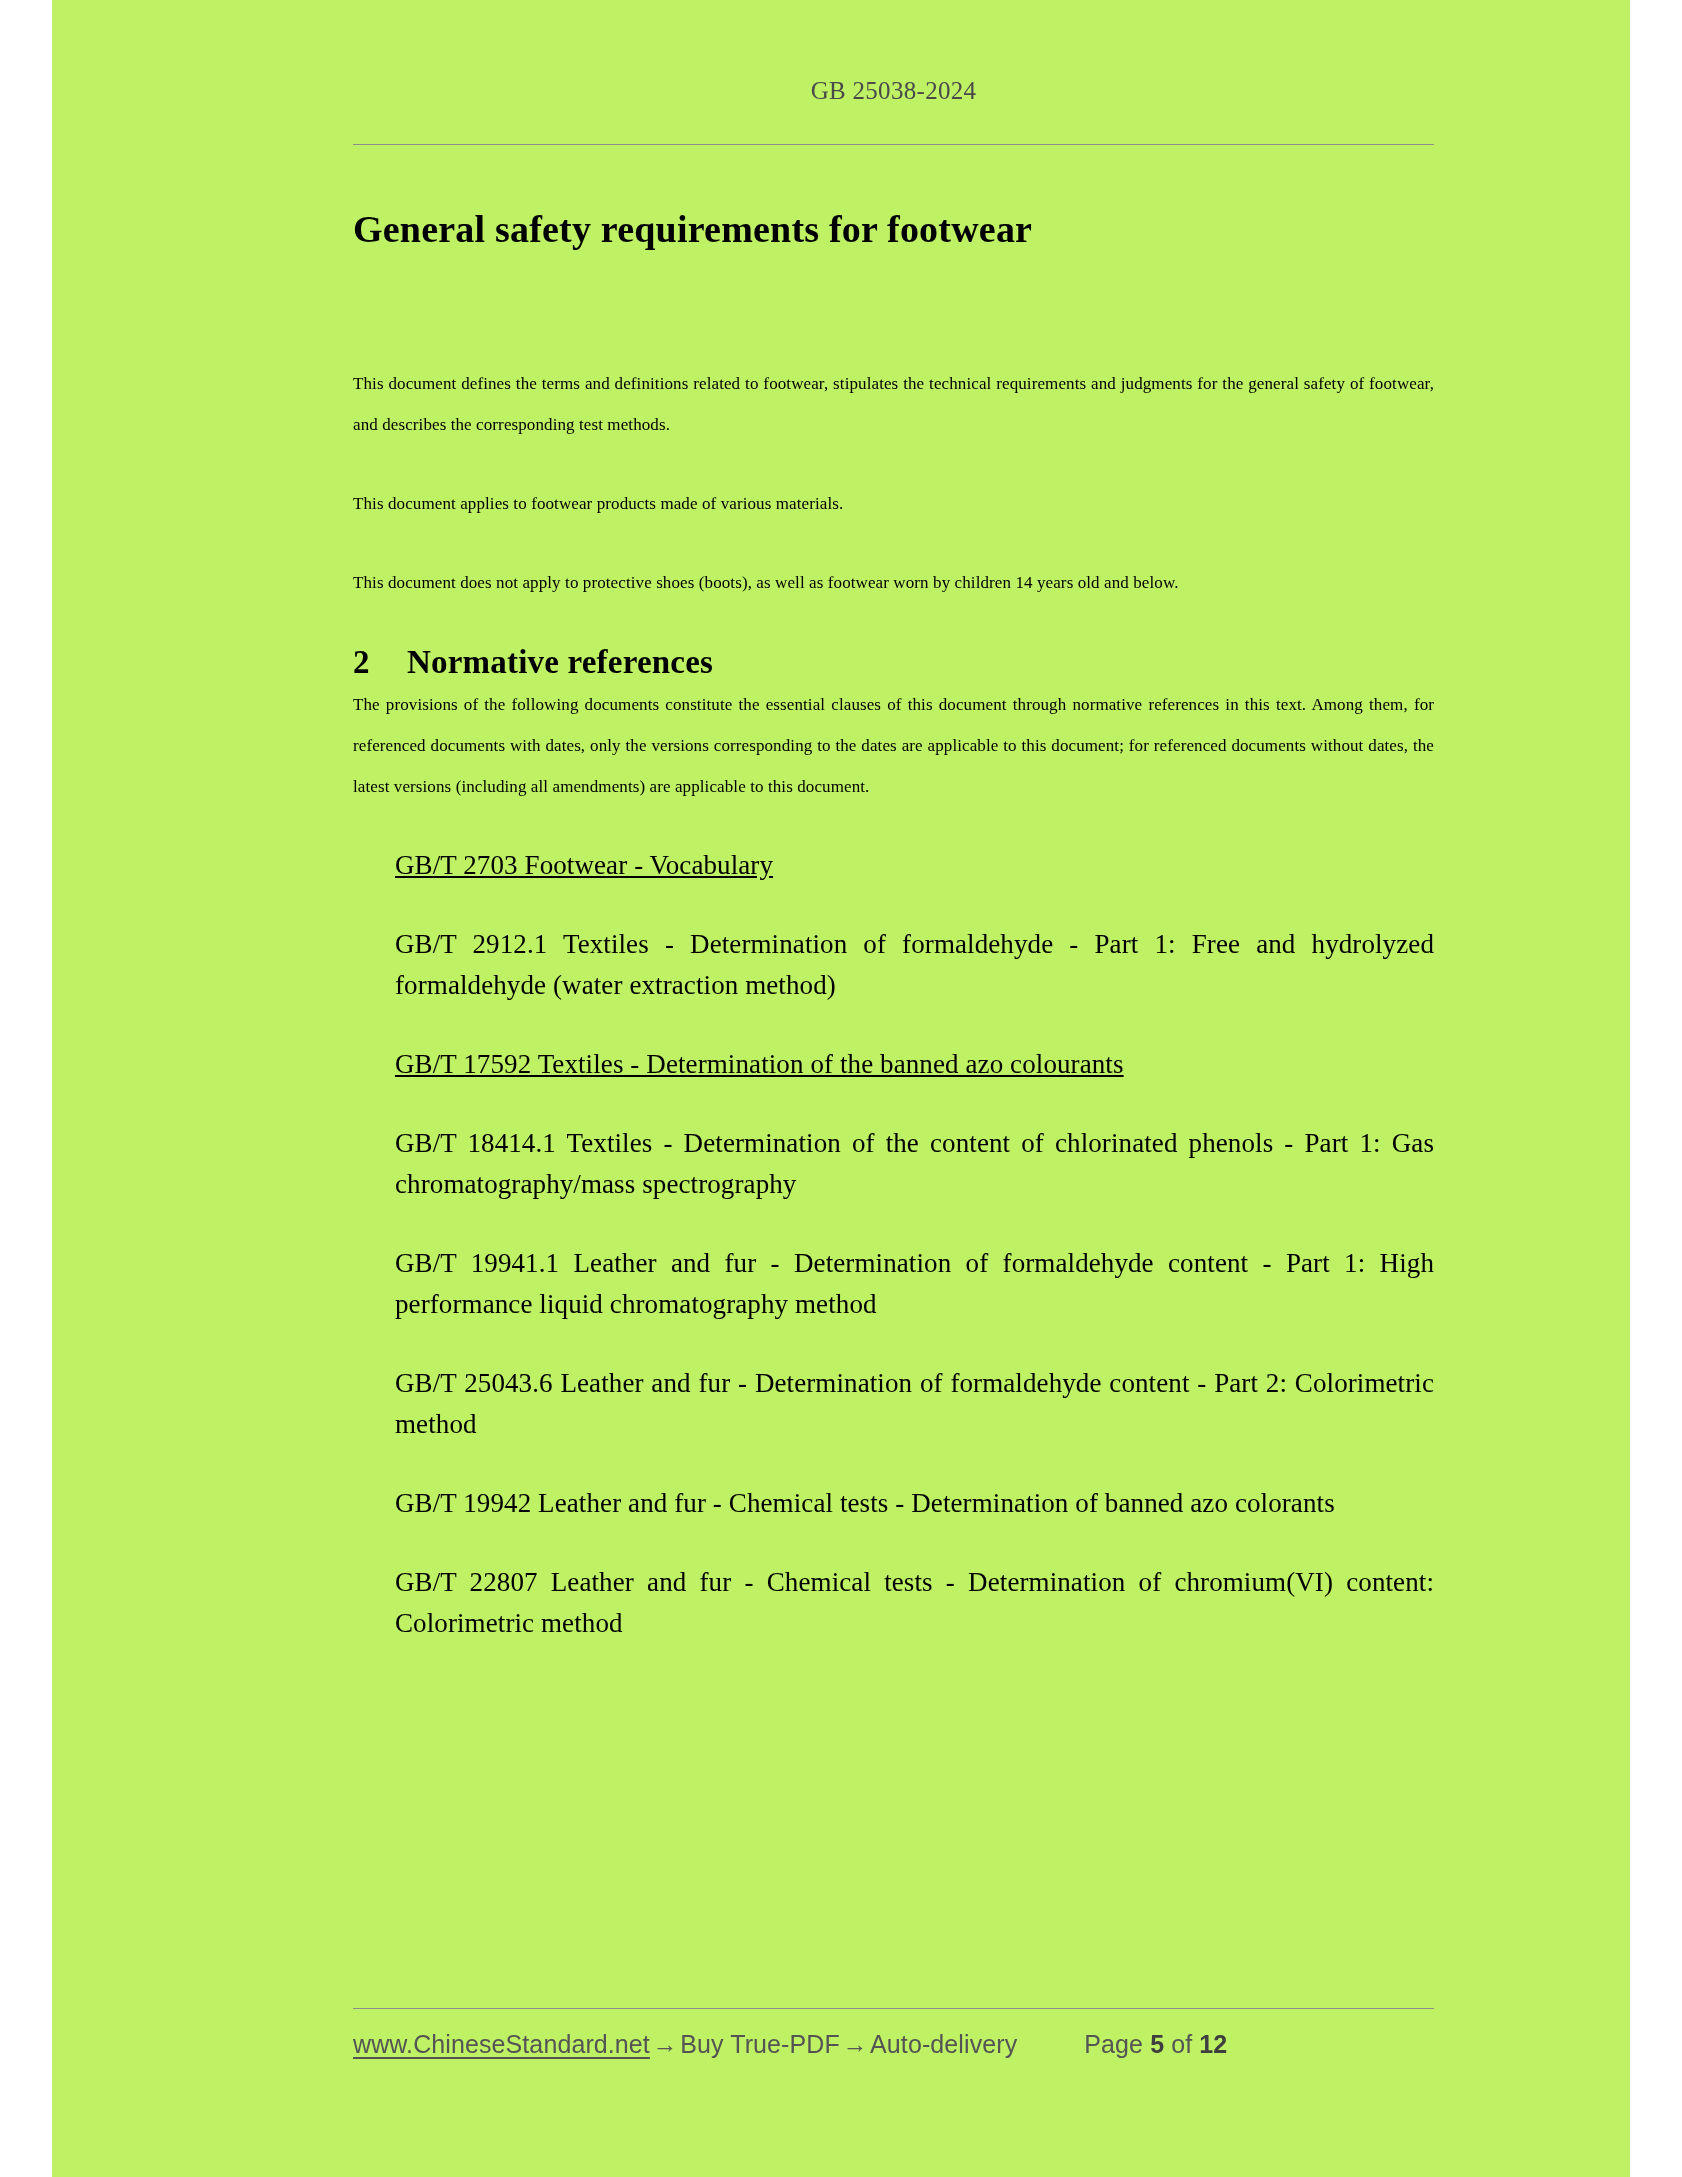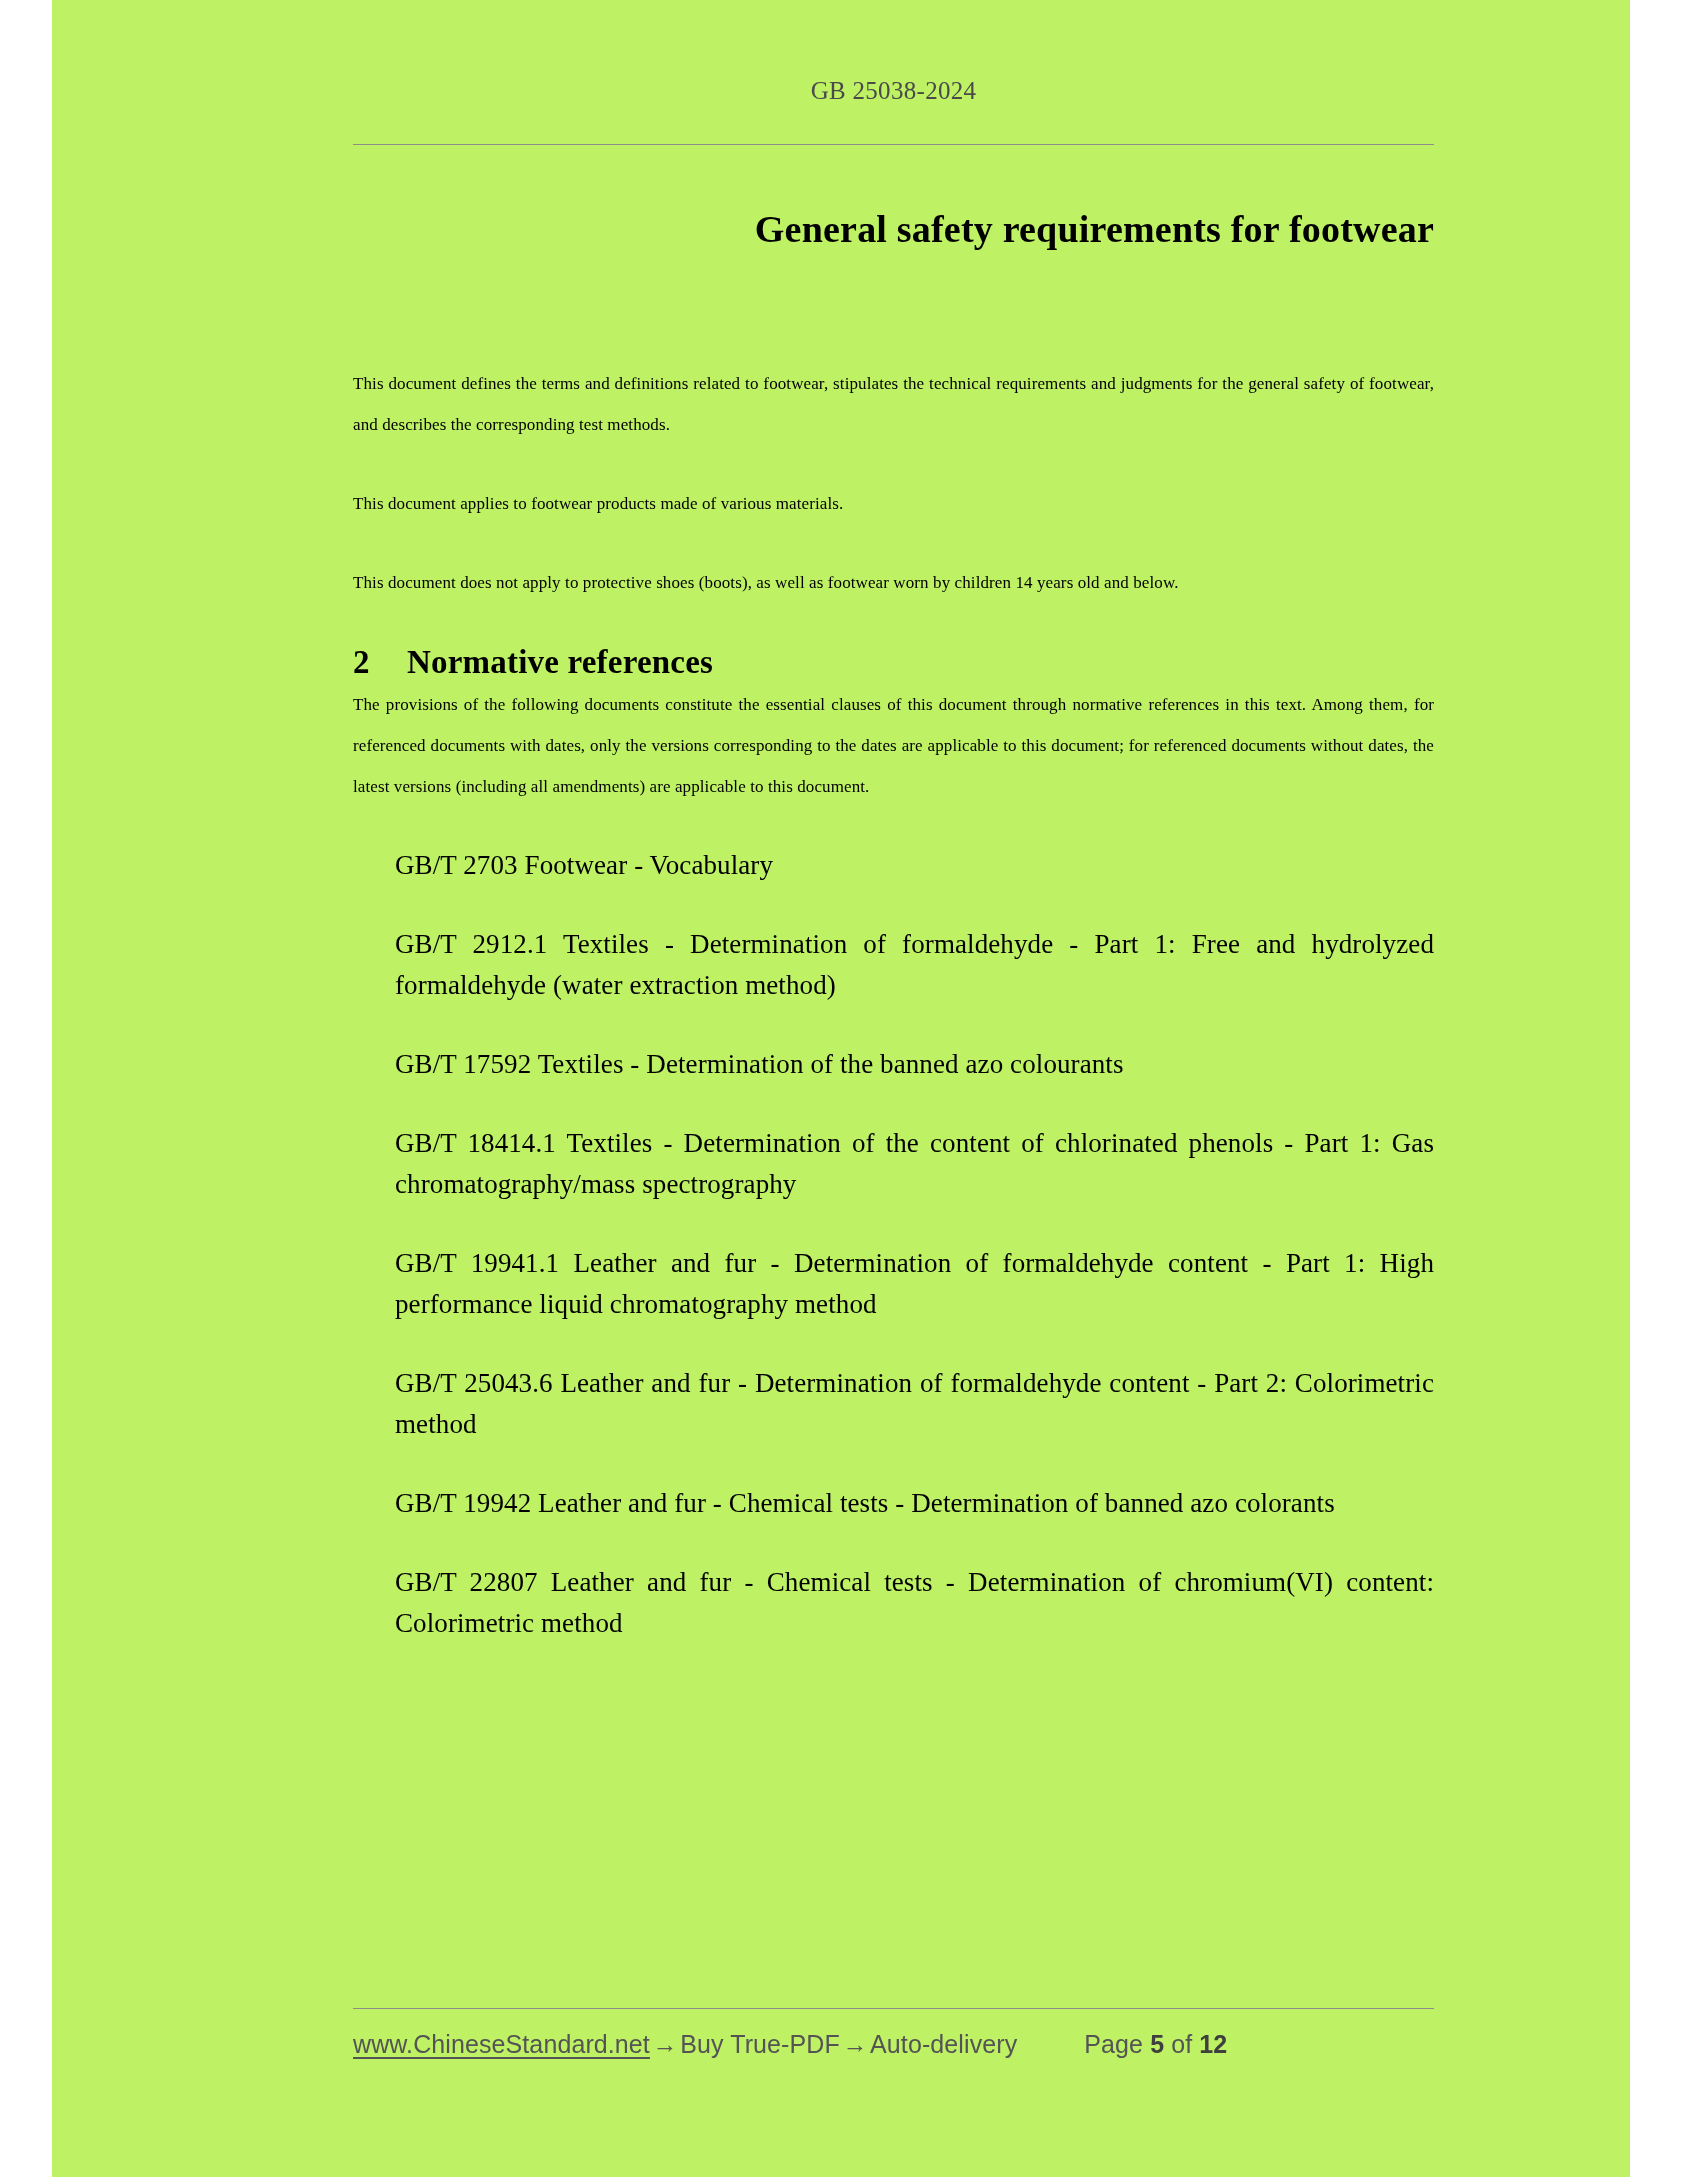--- a/index.html
+++ b/index.html
@@ -45,21 +45,21 @@
     left: 301px;
     width: 1081px;
     top: 144px;
     height: 0;
     border-top: 1.7px solid #8d8d8d;
   }
 
   
   .doc-title {
     top: 206px;
-    text-align: right;
+    text-align: left;
     font-size: 38px;
     font-weight: bold;
     line-height: 1.25;
     letter-spacing: 0.2px;
   }
 
   
   .body-flow {
     top: 363px;
     width: 1081px;
@@ -92,21 +92,21 @@
     margin: 0 0 38px 0;
     padding-left: 42px;
     font-size: 27px;
     line-height: 41px;
     text-align: justify;
     text-justify: inter-word;
     letter-spacing: 0.1px;
   }
   p.ref-item.last { margin-bottom: 0; }
   
-  p.ref-item.single { text-align: left; }
+  p.ref-item.single { text-align: left; text-decoration: underline; }
 
   .ref-list { margin-top: 3.5px; }
 
   
   .footer-rule {
     position: absolute;
     left: 301px;
     width: 1081px;
     top: 2008px;
     height: 0;

